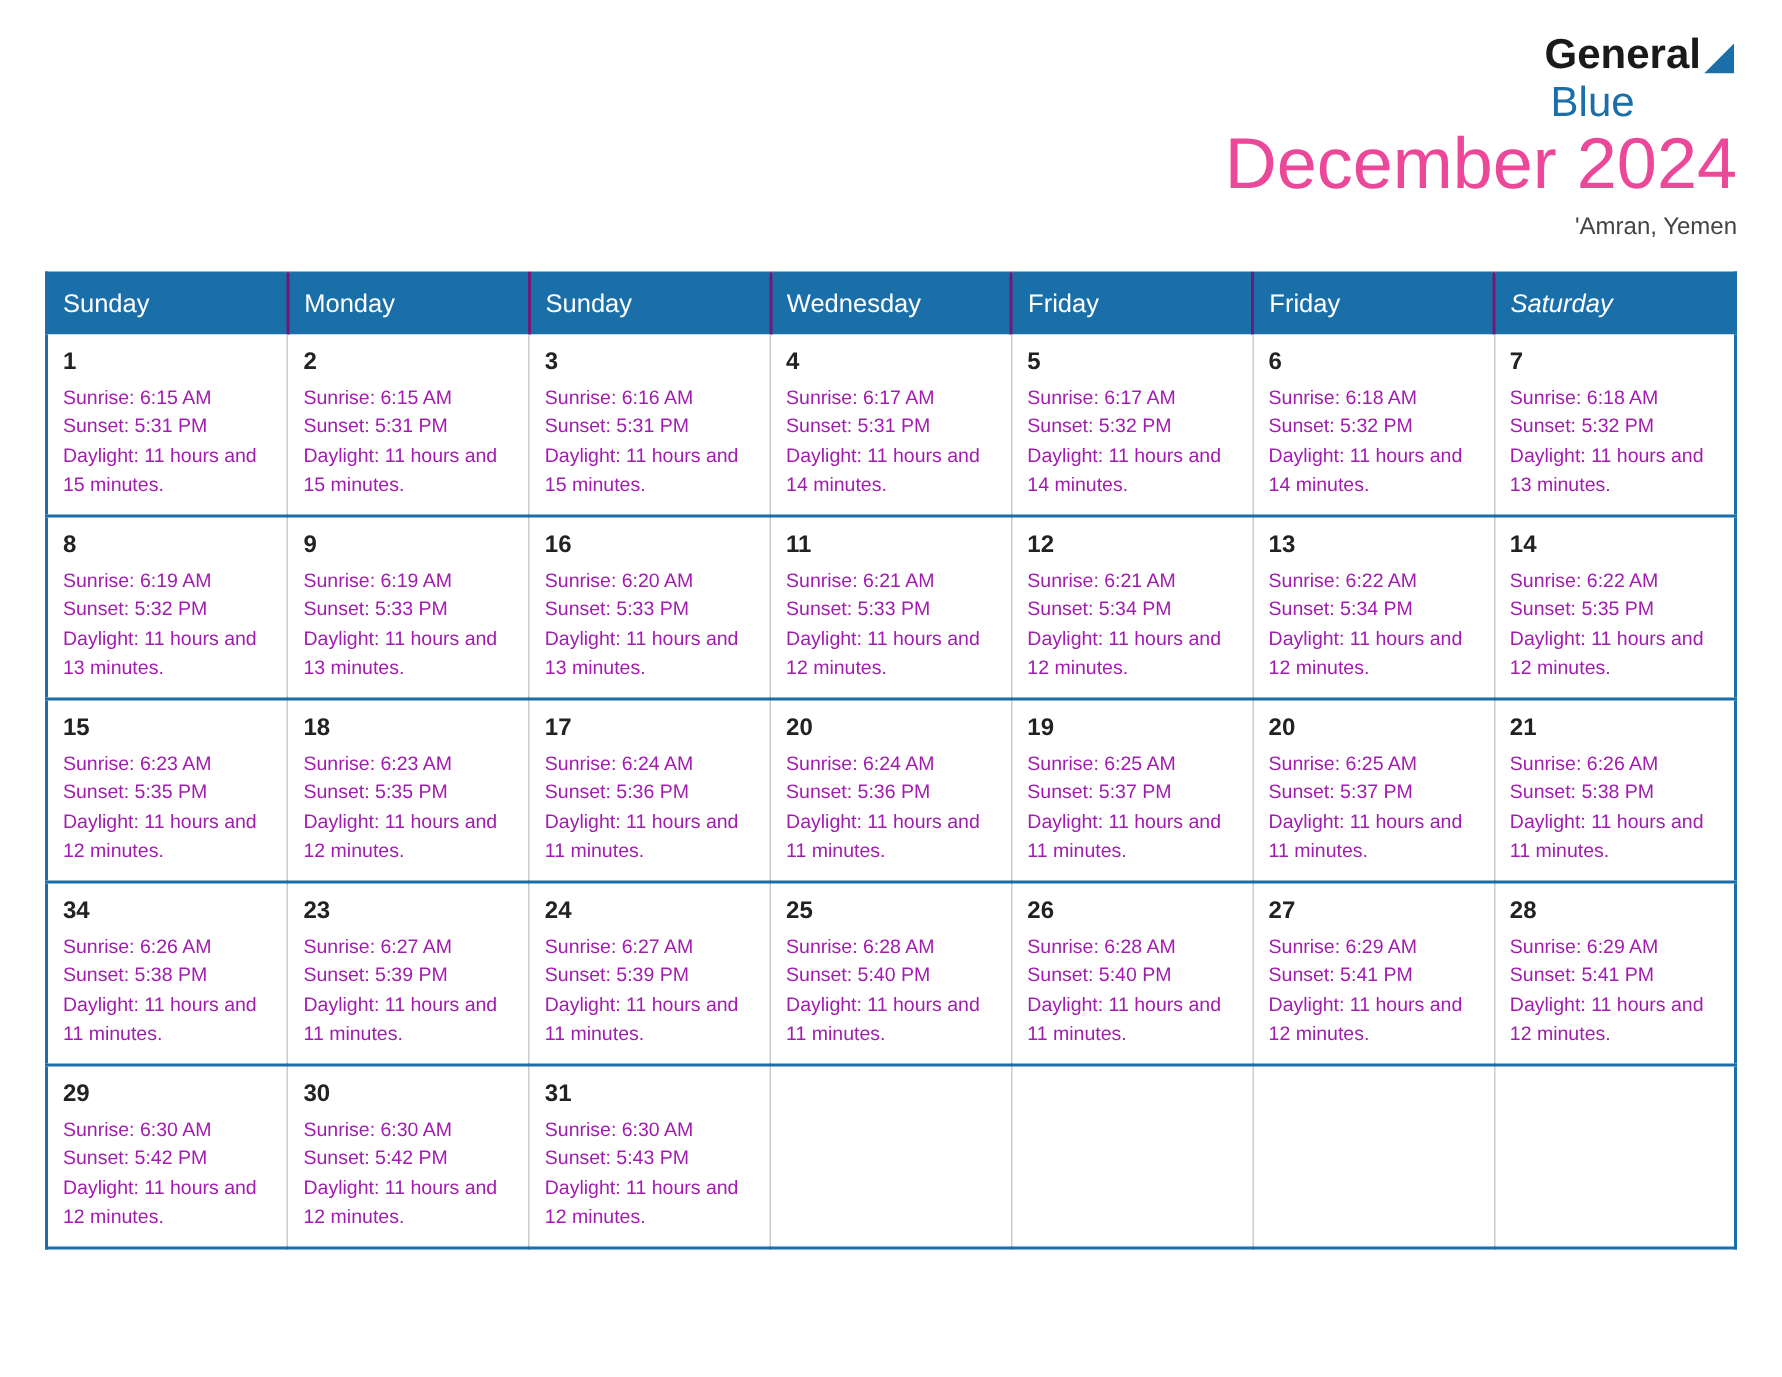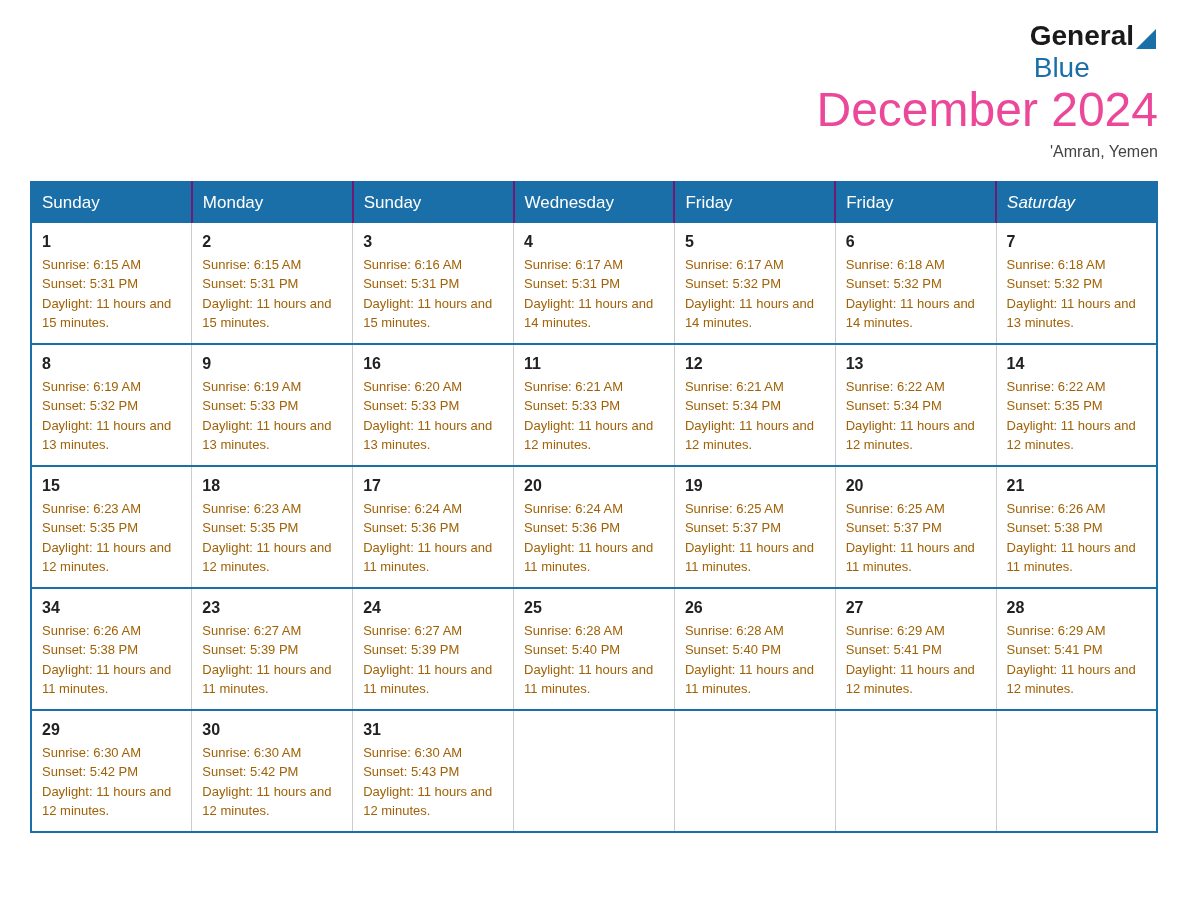--- a/index.html
+++ b/index.html
@@ -82,21 +82,21 @@
     tbody td:last-child { border-right: none; }
     .day-num {
       font-size: 16px;
       font-weight: bold;
       display: block;
       margin-bottom: 4px;
     }
     .day-info {
       font-size: 13px;
       line-height: 1.5;
-      color: #a16207;
+      color: #a21caf;
     }
     .empty-cell {
       background: #fff;
     }
     
     .arrow-svg {
       display: inline-block;
       vertical-align: middle;
     }
   </style>

